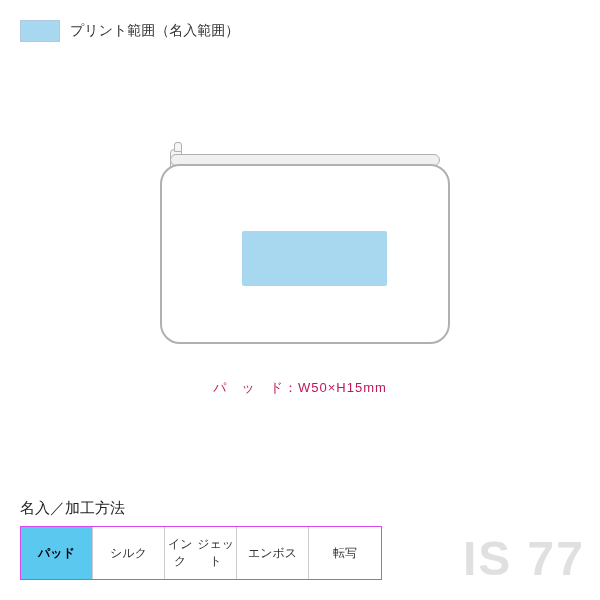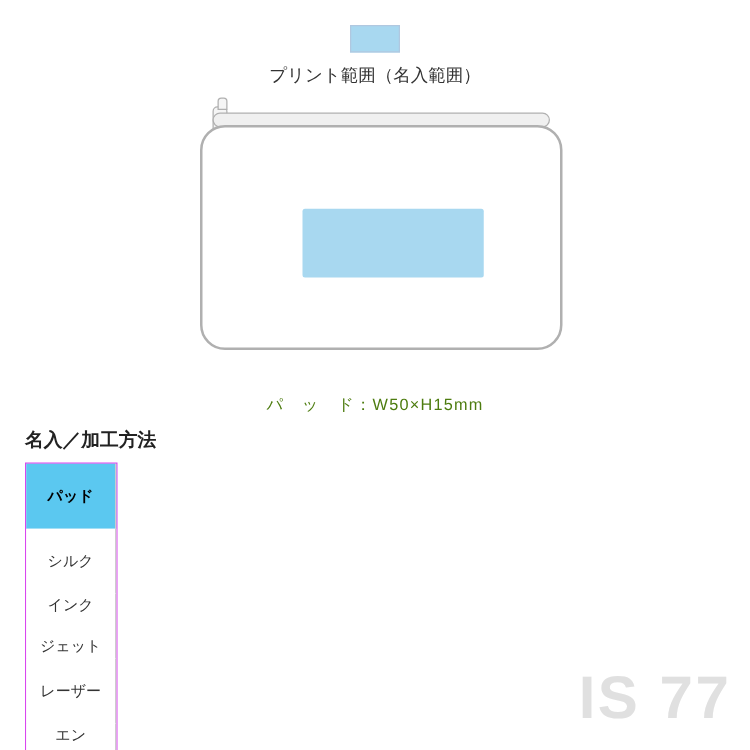--- a/index.html
+++ b/index.html
@@ -1,15 +1,15 @@
 <!DOCTYPE html>
 <html><head>
   <meta charset="utf-8">
   <style>
-    * { margin: 0; padding: 0; box-sizing: border-box; flex-direction: column; }
+    * { margin: 0; padding: 0; box-sizing: border-box; }
     body {
       width: 600px;
       height: 600px;
       background: #ffffff;
       font-family: 'Meiryo', 'MS Gothic', sans-serif;
       overflow: hidden;
       position: relative;
     }
 
     .page-container {
@@ -112,30 +112,30 @@
       top: 65px;
       width: 145px;
       height: 55px;
       background: #a8d8f0;
       border-radius: 2px;
     }
 
     
     .dimension-label {
       font-size: 13px;
-      color: #4d7c0f;
+      color: #be185d;
       text-align: center;
       margin-top: 5px;
       letter-spacing: 1px;
     }
 
     
     .section-header {
       font-size: 15px;
-      font-weight: bold;
+      font-weight: normal;
       color: #222;
       margin-bottom: 8px;
       margin-top: 5px;
     }
 
     
     .method-tabs {
       display: flex;
       gap: 0;
       border: 1px solid #d946ef;
@@ -209,21 +209,20 @@
   <div class="section-header">名入／加工方法</div>
 
   <div class="method-tabs" id="method-tabs-container">
   <div class="method-tab active">パッド</div>
       <div class="method-tab">シルク</div>
       <div class="method-tab">
         <span>インク</span>
         <br>
         <span>ジェット</span>
       </div>
-      <div class="method-tab">レーザー</div>
       <div class="method-tab">
         <span>エン</span>
         <br>
         <span>ボス</span>
       </div>
       <div class="method-tab">転写</div>
     </div>
 
 </div>
 

